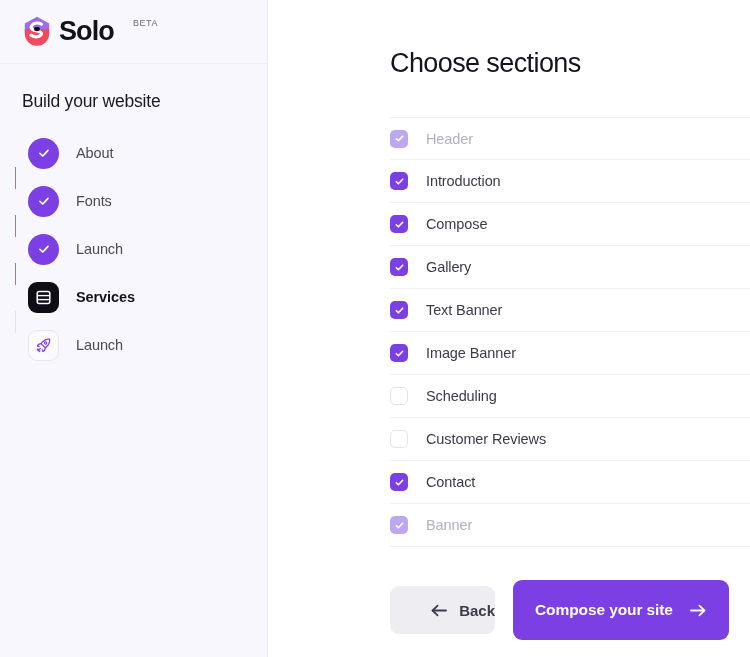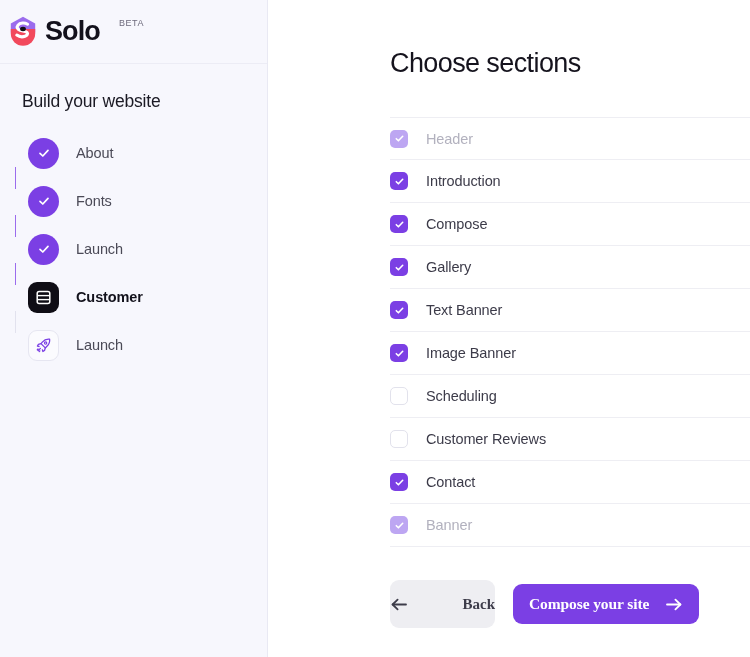--- a/index.html
+++ b/index.html
@@ -22,21 +22,21 @@
     background: #f7f7fd;
     border-right: 1px solid #e9e9f3;
     flex: 0 0 268px;
     position: relative;
   }
   .sidebar-header {
     height: 64px;
     border-bottom: 1px solid #ececf5;
     display: flex;
     align-items: center;
-    padding-left: 8px;
+    padding-left: 22px;
   }
   .logo-wrap { display: flex; align-items: flex-start; }
   .logo-mark { width: 30px; height: 31px; display: block; }
   .logo-text {
     font-size: 27px;
     font-weight: bold;
     letter-spacing: -0.9px;
     color: #13111c;
     margin-left: 7px;
     line-height: 31px;
@@ -165,37 +165,37 @@
     position: absolute;
     left: 122px;
     top: 580px;
     display: flex;
     align-items: center;
     gap: 18px;
   }
   .btn {
     display: flex;
     align-items: center;
-    justify-content: space-between;
+    justify-content: flex-end;
     border: none;
     cursor: pointer;
-    font-family: Liberation Serif, serif;
+    font-family: Liberation Sans, sans-serif;
   }
   .btn-back {
     width: 105px; height: 48px;
     background: #eeeef2;
     border-radius: 9px;
     gap: 11px;
     font-size: 15px;
     font-weight: bold;
     color: #3d3c4a;
   }
   .btn-compose {
-    height: 40px;
-    padding: 0 16px;
+    height: 60px;
+    padding: 0 22px;
     background: #7b3fe4;
     border-radius: 9px;
     gap: 16px;
     font-size: 15.5px;
     font-weight: bold;
     color: #ffffff;
     letter-spacing: -0.1px;
   }
 </style>
 </head>
@@ -255,21 +255,21 @@
       </div>
 
       <div class="step">
         <div class="step-badge active">
           <svg width="17" height="17" viewBox="0 0 17 17">
             <rect x="2.2" y="2.6" width="12.6" height="11.8" rx="2" fill="none" stroke="#fff" stroke-width="1.5"></rect>
             <line x1="2.2" y1="6.6" x2="14.8" y2="6.6" stroke="#fff" stroke-width="1.4"></line>
             <line x1="2.2" y1="10.6" x2="14.8" y2="10.6" stroke="#fff" stroke-width="1.4"></line>
           </svg>
         </div>
-        <div class="step-label current">Customer</div>
+        <div class="step-label current">Services</div>
       </div>
 
       <div class="step">
         <div class="step-badge todo">
           <svg width="17" height="17" viewBox="0 0 17 17">
             <path d="M14.6 2.2 c-2.8 -0.4 -5.4 0.7 -7.3 2.9 L6.0 6.6 l4.3 4.3 l1.4 -1.3 c2.2 -1.9 3.3 -4.6 2.9 -7.4 Z" fill="none" stroke="#7b3fe4" stroke-width="1.3" stroke-linejoin="round"></path>
             <circle cx="10.6" cy="6.1" r="1.15" fill="none" stroke="#7b3fe4" stroke-width="1.2"></circle>
             <path d="M6.0 6.6 L3.4 7.4 L2.4 9.0 L4.6 9.6" fill="none" stroke="#7b3fe4" stroke-width="1.3" stroke-linejoin="round"></path>
             <path d="M10.3 10.9 L9.5 13.5 L7.9 14.5 L7.3 12.3" fill="none" stroke="#7b3fe4" stroke-width="1.3" stroke-linejoin="round"></path>
             <path d="M5.4 11.4 L3.2 13.6 M4.2 14.6 L4.9 13.9 M2.3 12.7 L3.0 12.0" stroke="#7b3fe4" stroke-width="1.3" stroke-linecap="round"></path>

